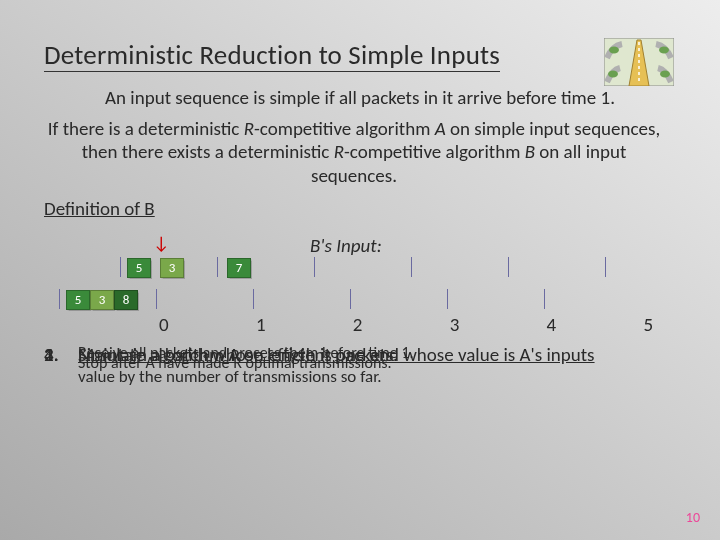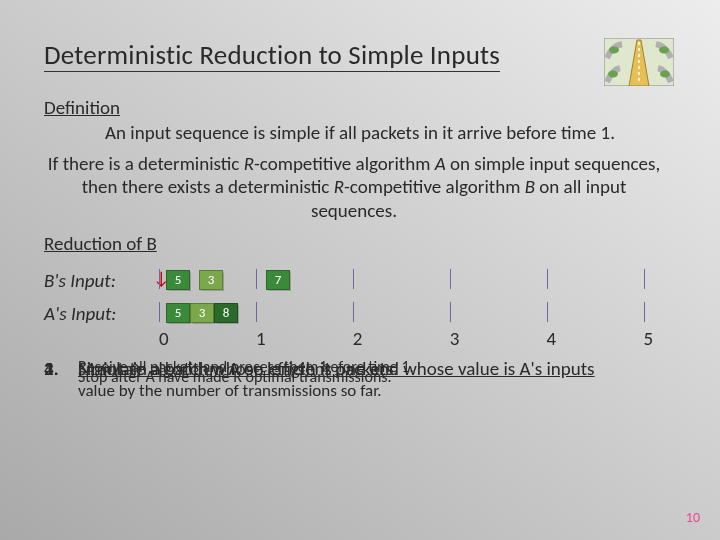--- a/index.html
+++ b/index.html
@@ -127,49 +127,47 @@
       <path d="M67 20 Q62 8 52 6" fill="none" stroke="#b0b0b0" stroke-width="6"></path>
       <path d="M3 44 Q8 32 16 30" fill="none" stroke="#b0b0b0" stroke-width="6"></path>
       <path d="M67 44 Q62 32 54 30" fill="none" stroke="#b0b0b0" stroke-width="6"></path>
       <ellipse cx="10" cy="12" rx="5" ry="3.5" fill="#6aa050"></ellipse>
       <ellipse cx="60" cy="12" rx="5" ry="3.5" fill="#6aa050"></ellipse>
       <ellipse cx="9" cy="36" rx="5" ry="3.5" fill="#6aa050"></ellipse>
       <ellipse cx="61" cy="36" rx="5" ry="3.5" fill="#6aa050"></ellipse>
     </svg>
   </div>
 
-  <div class="section-head">Definition</div>
   <div class="body-text">An input sequence is simple if all packets in it arrive before time 1.</div>
 
   <div class="body-text" style="max-width:620px">
     If there is a deterministic <span class="italic">R</span>-competitive algorithm <span class="italic">A</span> on simple input sequences, then there exists a deterministic <span class="italic">R</span>-competitive algorithm <span class="italic">B</span> on all input sequences.
   </div>
 
-  <div class="section-head" style="margin-top:10px">Reduction of B</div>
+  <div class="section-head" style="margin-top:10px">Definition of B</div>
 
   <div style="position:relative;">
     <span class="arrow-down" style="left:109px; top:-2px;">↓</span>
 
-    <div class="row" style="margin-top:14px;">
+    <div class="row" style="margin-top:14px;flex-direction:column;">
       <div class="row-label"><span class="italic">B</span><span>'s Input:</span></div>
       <div class="axis" id="b-axis">
           <div class="tick" style="left: 15px;"></div>
           <div class="tick" style="left: 111.9px;"></div>
           <div class="tick" style="left: 208.8px;"></div>
           <div class="tick" style="left: 305.7px;"></div>
           <div class="tick" style="left: 402.6px;"></div>
           <div class="tick" style="left: 499.5px;"></div>
           <div class="pkt pkt5" style="left: 22px; top: 1px;">5</div>
           <div class="pkt pkt3" style="left: 55px; top: 1px;">3</div>
           <div class="pkt pkt7" style="left: 122px; top: 1px;">7</div>
         </div>
     </div>
 
     <div class="row" style="margin-top:10px;">
-      <div class="row-label"><span class="italic">A</span><span>'s Input:</span></div>
       <div class="axis" id="a-axis">
           <div class="tick" style="left: 15px;"></div>
           <div class="tick" style="left: 111.9px;"></div>
           <div class="tick" style="left: 208.8px;"></div>
           <div class="tick" style="left: 305.7px;"></div>
           <div class="tick" style="left: 402.6px;"></div>
           <div class="tick" style="left: 499.5px;"></div>
           <div class="pkt pkt5" style="left: 22px; top: 1px;">5</div>
           <div class="pkt pkt3" style="left: 46px; top: 1px;">3</div>
           <div class="pkt pkt8" style="left: 70px; top: 1px;">8</div>

